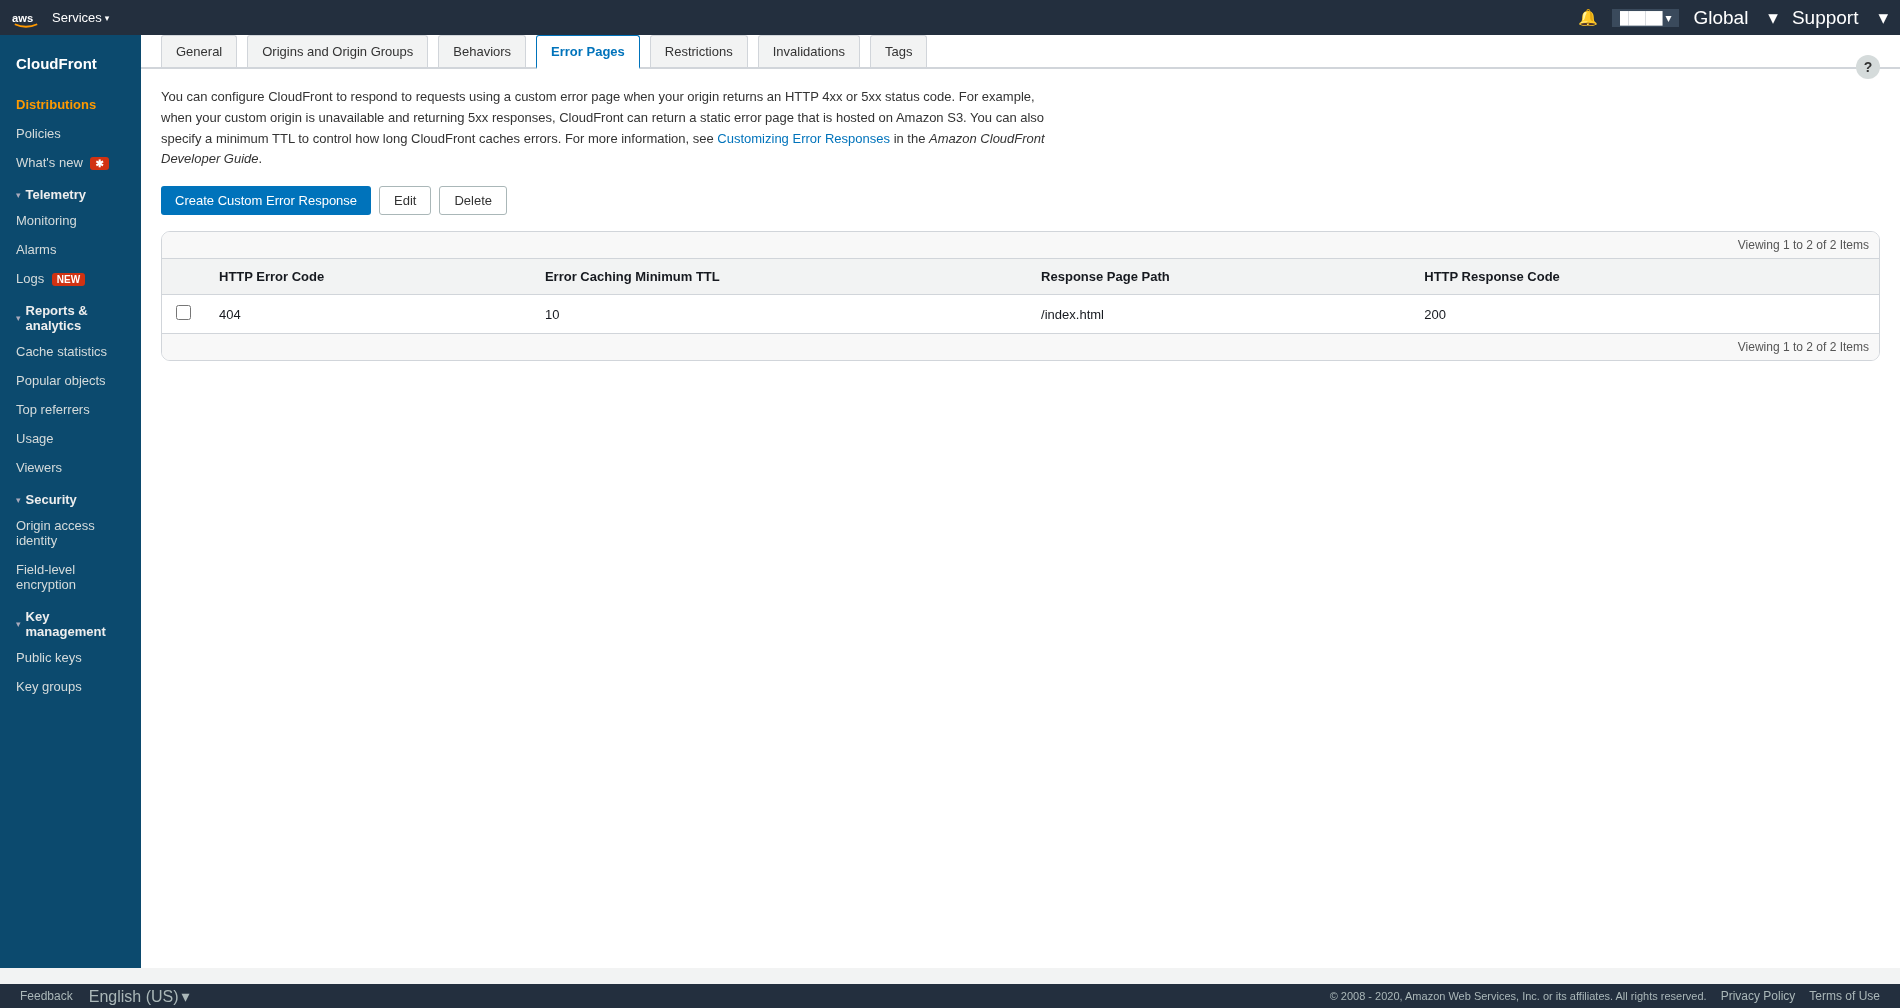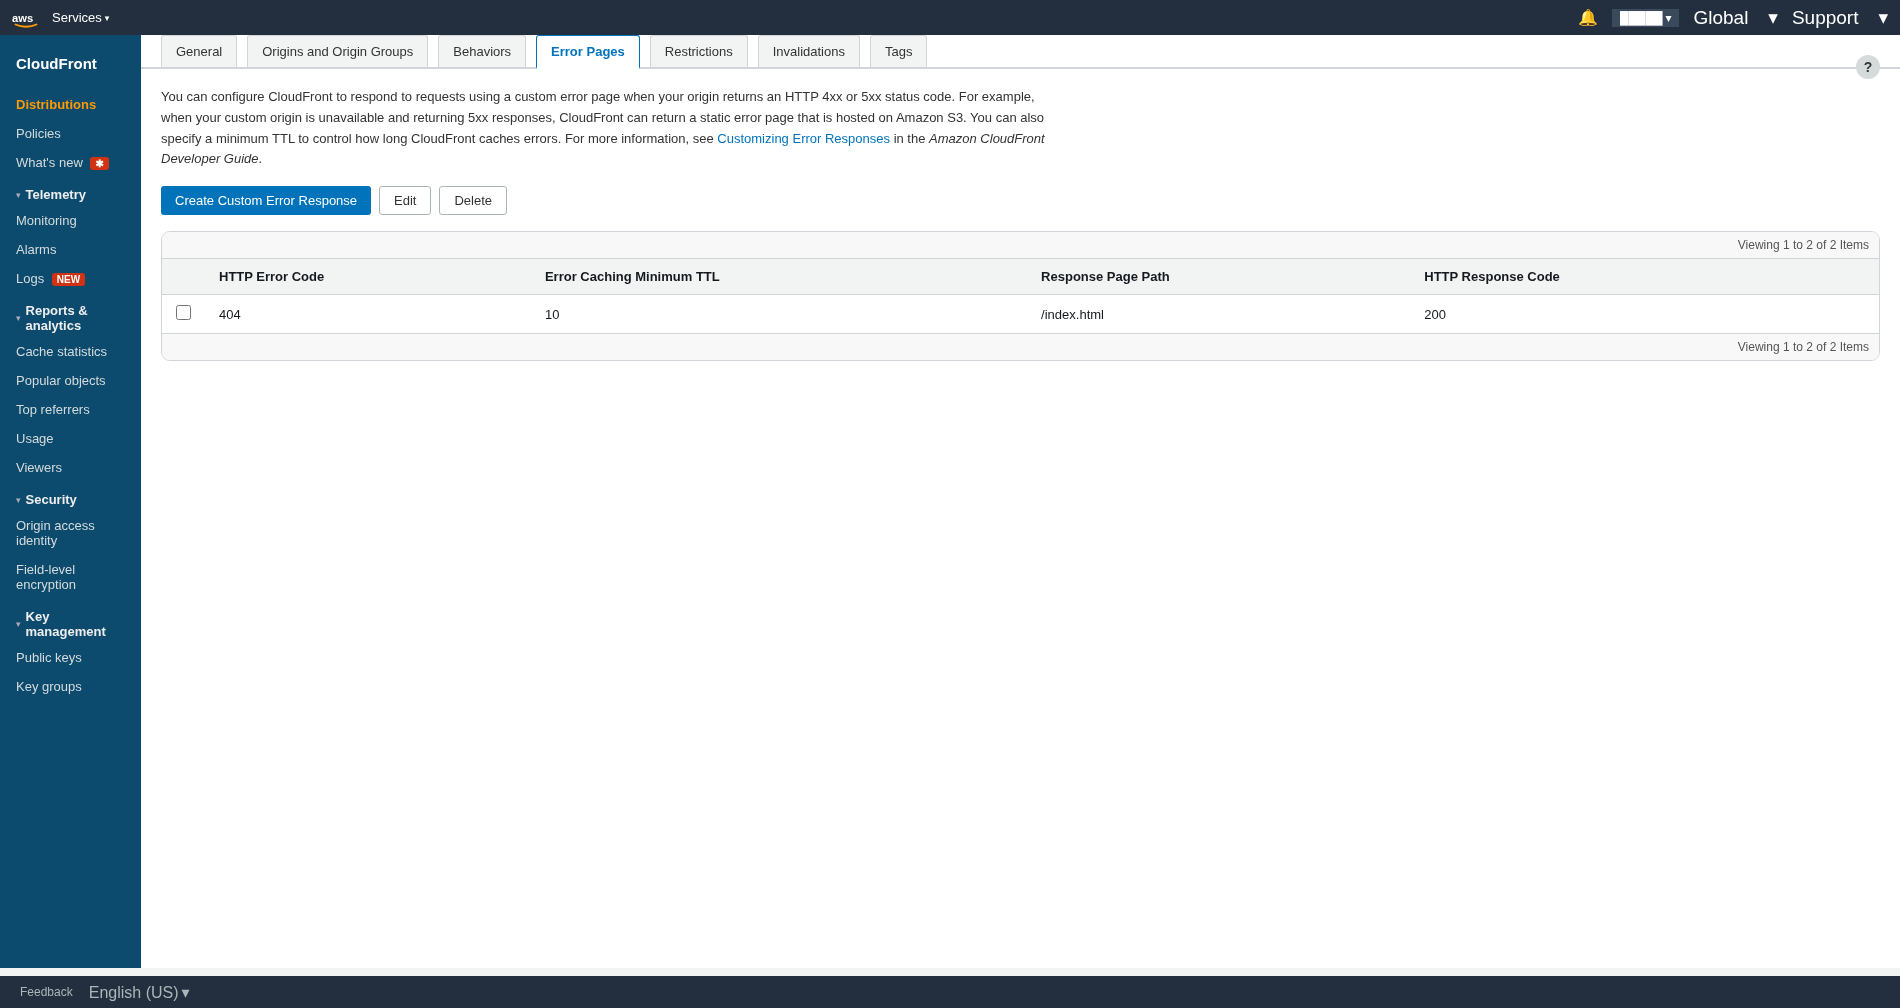--- a/index.html
+++ b/index.html
@@ -253,21 +253,21 @@
       display: flex; align-items: center; justify-content: center;
       font-weight: bold;
       color: #333;
       cursor: pointer;
       font-size: 14px;
     }
 
     
     .footer {
       background: #232f3e;
-      height: 32px;
+      height: 24px;
       display: flex;
       align-items: center;
       padding: 0 20px;
       gap: 20px;
       position: fixed;
       bottom: 0; left: 0; right: 0;
     }
     .footer-left { display: flex; gap: 16px; align-items: center; }
     .footer-feedback { color: #aab7b8; font-size: 12px; cursor: pointer; }
     .footer-lang { color: #aab7b8; font-size: 16px; display: flex; align-items: flex-end; gap: 3px; cursor: pointer; }
@@ -412,13 +412,18 @@
 <div class="help-icon">?</div>
 
 <footer class="footer">
   <div class="footer-left">
     <span class="footer-feedback">Feedback</span>
     <span class="footer-lang">
       <span>English (US)</span>
       <span>▾</span>
     </span>
   </div>
+  <div class="footer-right">
+    <span class="footer-copy">© 2008 - 2020, Amazon Web Services, Inc. or its affiliates. All rights reserved.</span>
+    <a class="footer-link">Privacy Policy</a>
+    <a class="footer-link">Terms of Use</a>
+  </div>
 </footer>
 
 </body></html>

